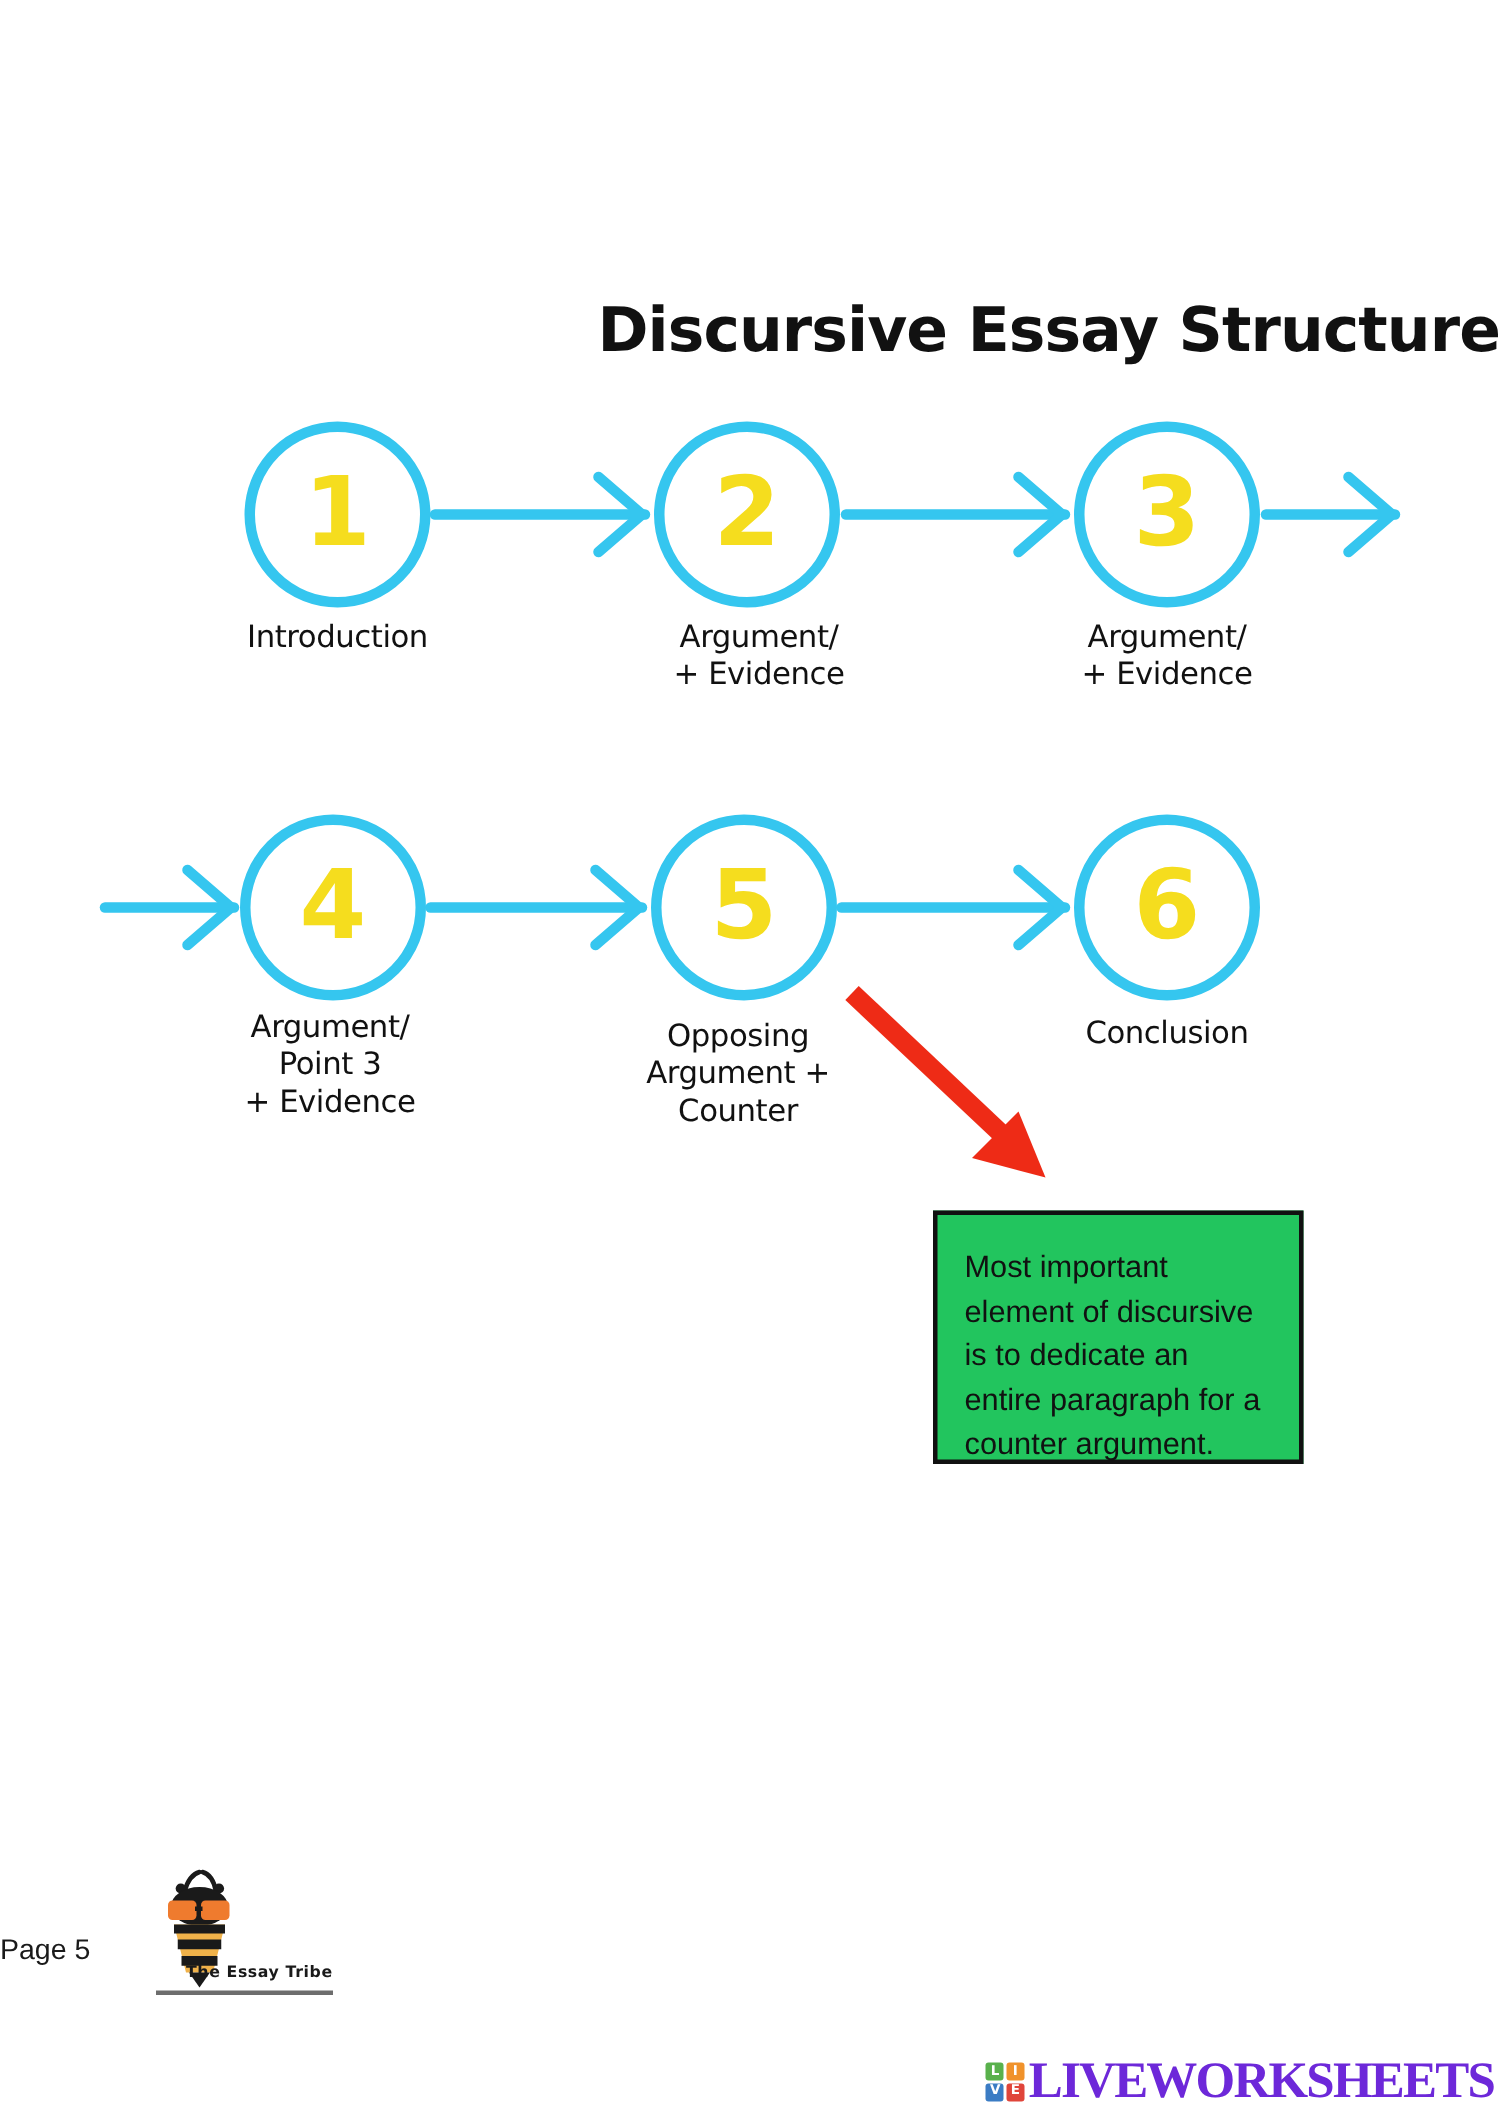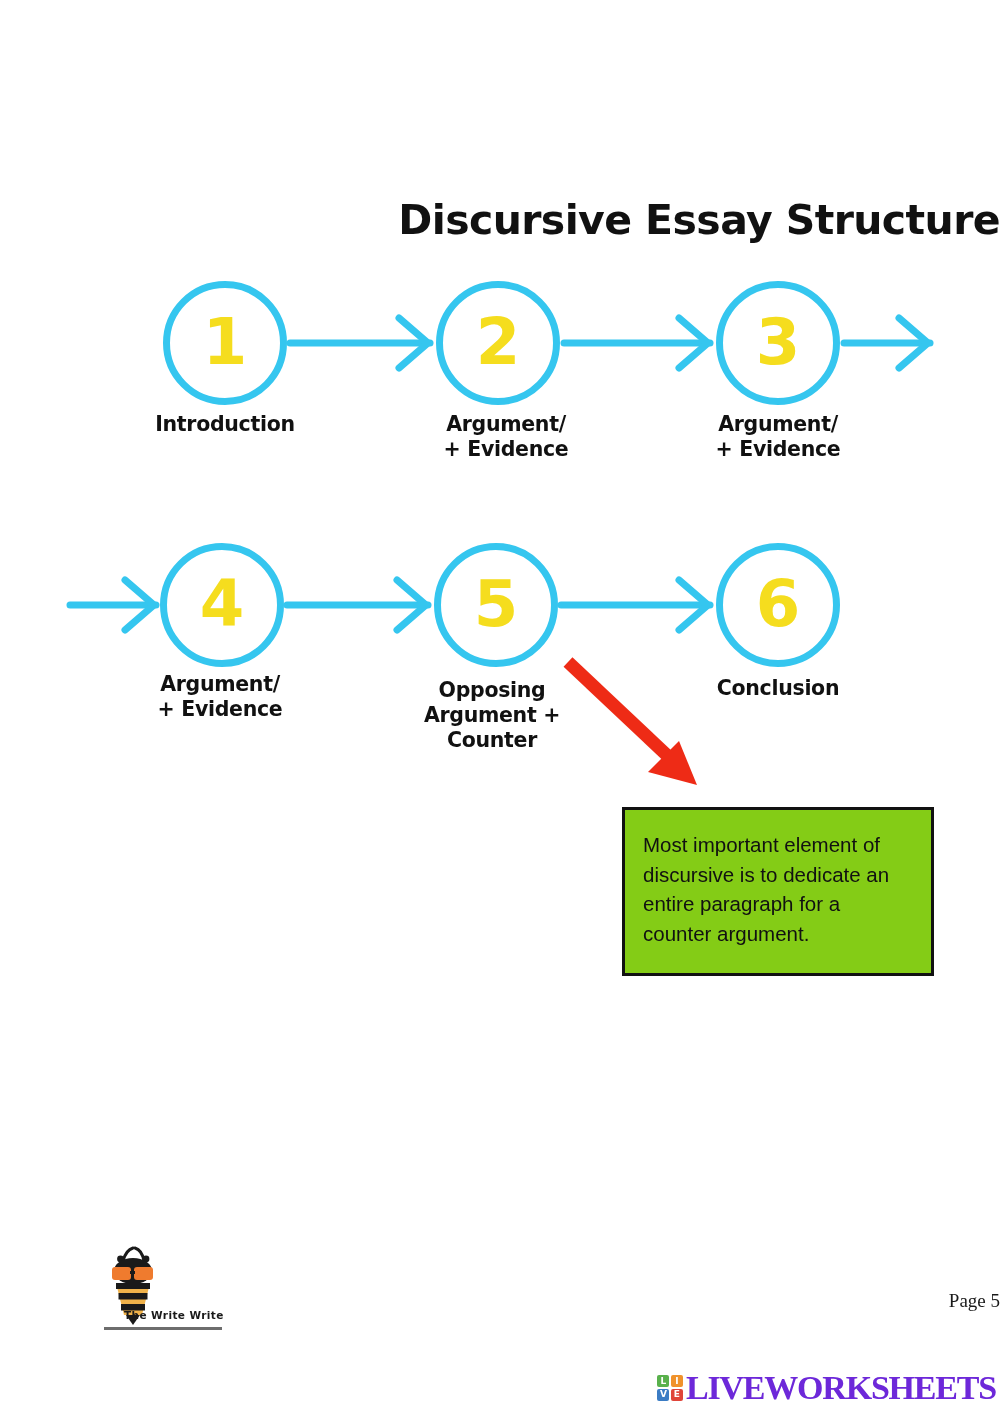--- a/index.html
+++ b/index.html
@@ -68,21 +68,21 @@
     line-height: 1;
     margin-top: -3px;
   }
 
   .node-label {
     position: absolute;
     width: 240px;
     text-align: center;
     font-family: "DejaVu Sans", sans-serif;
     font-size: 20.5px;
-    font-weight: 700;
+    font-weight: 400;
     color: #111111;
     line-height: 1.22;
     letter-spacing: -0.3px;
     z-index: 3;
   }
 
   
   #node-1 { left: 163px; top: 281px; }
   #node-2 { left: 436px; top: 281px; }
   #node-3 { left: 716px; top: 281px; }
@@ -96,23 +96,23 @@
   #label-3 { left: 658px; top: 412px; }
   #label-4 { left: 100px; top: 672px; }
   #label-5 { left: 372px; top: 678px; }
   #label-6 { left: 658px; top: 676px; }
 
   
   .callout {
     position: absolute;
     left: 622px;
     top: 807px;
-    width: 312px;
+    width: 247px;
     height: 169px;
-    background: #84cc16;
+    background: #22c55e;
     border: 3px solid #111111;
     padding: 20px 18px 0 18px;
   }
   .callout p {
     margin: 0;
     font-family: "Liberation Sans", sans-serif;
     font-size: 20.5px;
     line-height: 1.44;
     color: #111111;
   }
@@ -143,22 +143,22 @@
     width: 118px;
     height: 3px;
     background: #6d6d6d;
   }
 
   .page-number {
     position: absolute;
     left: 0;
     right: 0;
     top: 1290px;
-    text-align: right;
-    font-family: Liberation Serif, serif;
+    text-align: left;
+    font-family: Liberation Sans, sans-serif;
     font-size: 19px;
     color: #1a1a1a;
   }
 
   .lw {
     position: absolute;
     right: 4px;
     bottom: 8px;
     display: flex;
     align-items: center;
@@ -254,20 +254,21 @@
   <div class="node-label" id="label-2">
       <div>Argument/</div>
       <div>+ Evidence</div>
     </div>
   <div class="node-label" id="label-3">
       <div>Argument/</div>
       <div>+ Evidence</div>
     </div>
   <div class="node-label" id="label-4">
       <div>Argument/</div>
+      <div>Point 3</div>
       <div>+ Evidence</div>
     </div>
   <div class="node-label" id="label-6">
       <div>Conclusion</div>
     </div>
   <div class="node-label" id="label-5">
       <div>Opposing</div>
       <div>Argument +</div>
       <div>Counter</div>
     </div>
@@ -290,21 +291,21 @@
       <rect x="38" y="24" width="19" height="13" rx="3" fill="#ef7b2e"></rect>
       <rect x="34" y="28" width="5" height="3" fill="#1a1a1a"></rect>
 
       <path d="M20 40 L54 40 L46 72 L28 72 Z" fill="#f0b24a"></path>
       <rect x="20" y="40" width="34" height="6" fill="#1a1a1a"></rect>
       <rect x="22.5" y="50" width="29" height="6.5" fill="#1a1a1a"></rect>
       <rect x="25" y="61" width="24" height="6.5" fill="#1a1a1a"></rect>
 
       <path d="M30 72 L44 72 L37 82 Z" fill="#1a1a1a"></path>
     </svg>
-    <div class="logo-text">The Write Write</div>
+    <div class="logo-text">The Essay Tribe</div>
     <div class="logo-rule"></div>
   </div>
 
   <div class="page-number">Page 5</div>
 
   <div class="lw">
     <div class="lw-grid">
       <div class="lw-cell lw-l">L</div>
       <div class="lw-cell lw-i">I</div>
       <div class="lw-cell lw-v">V</div>

